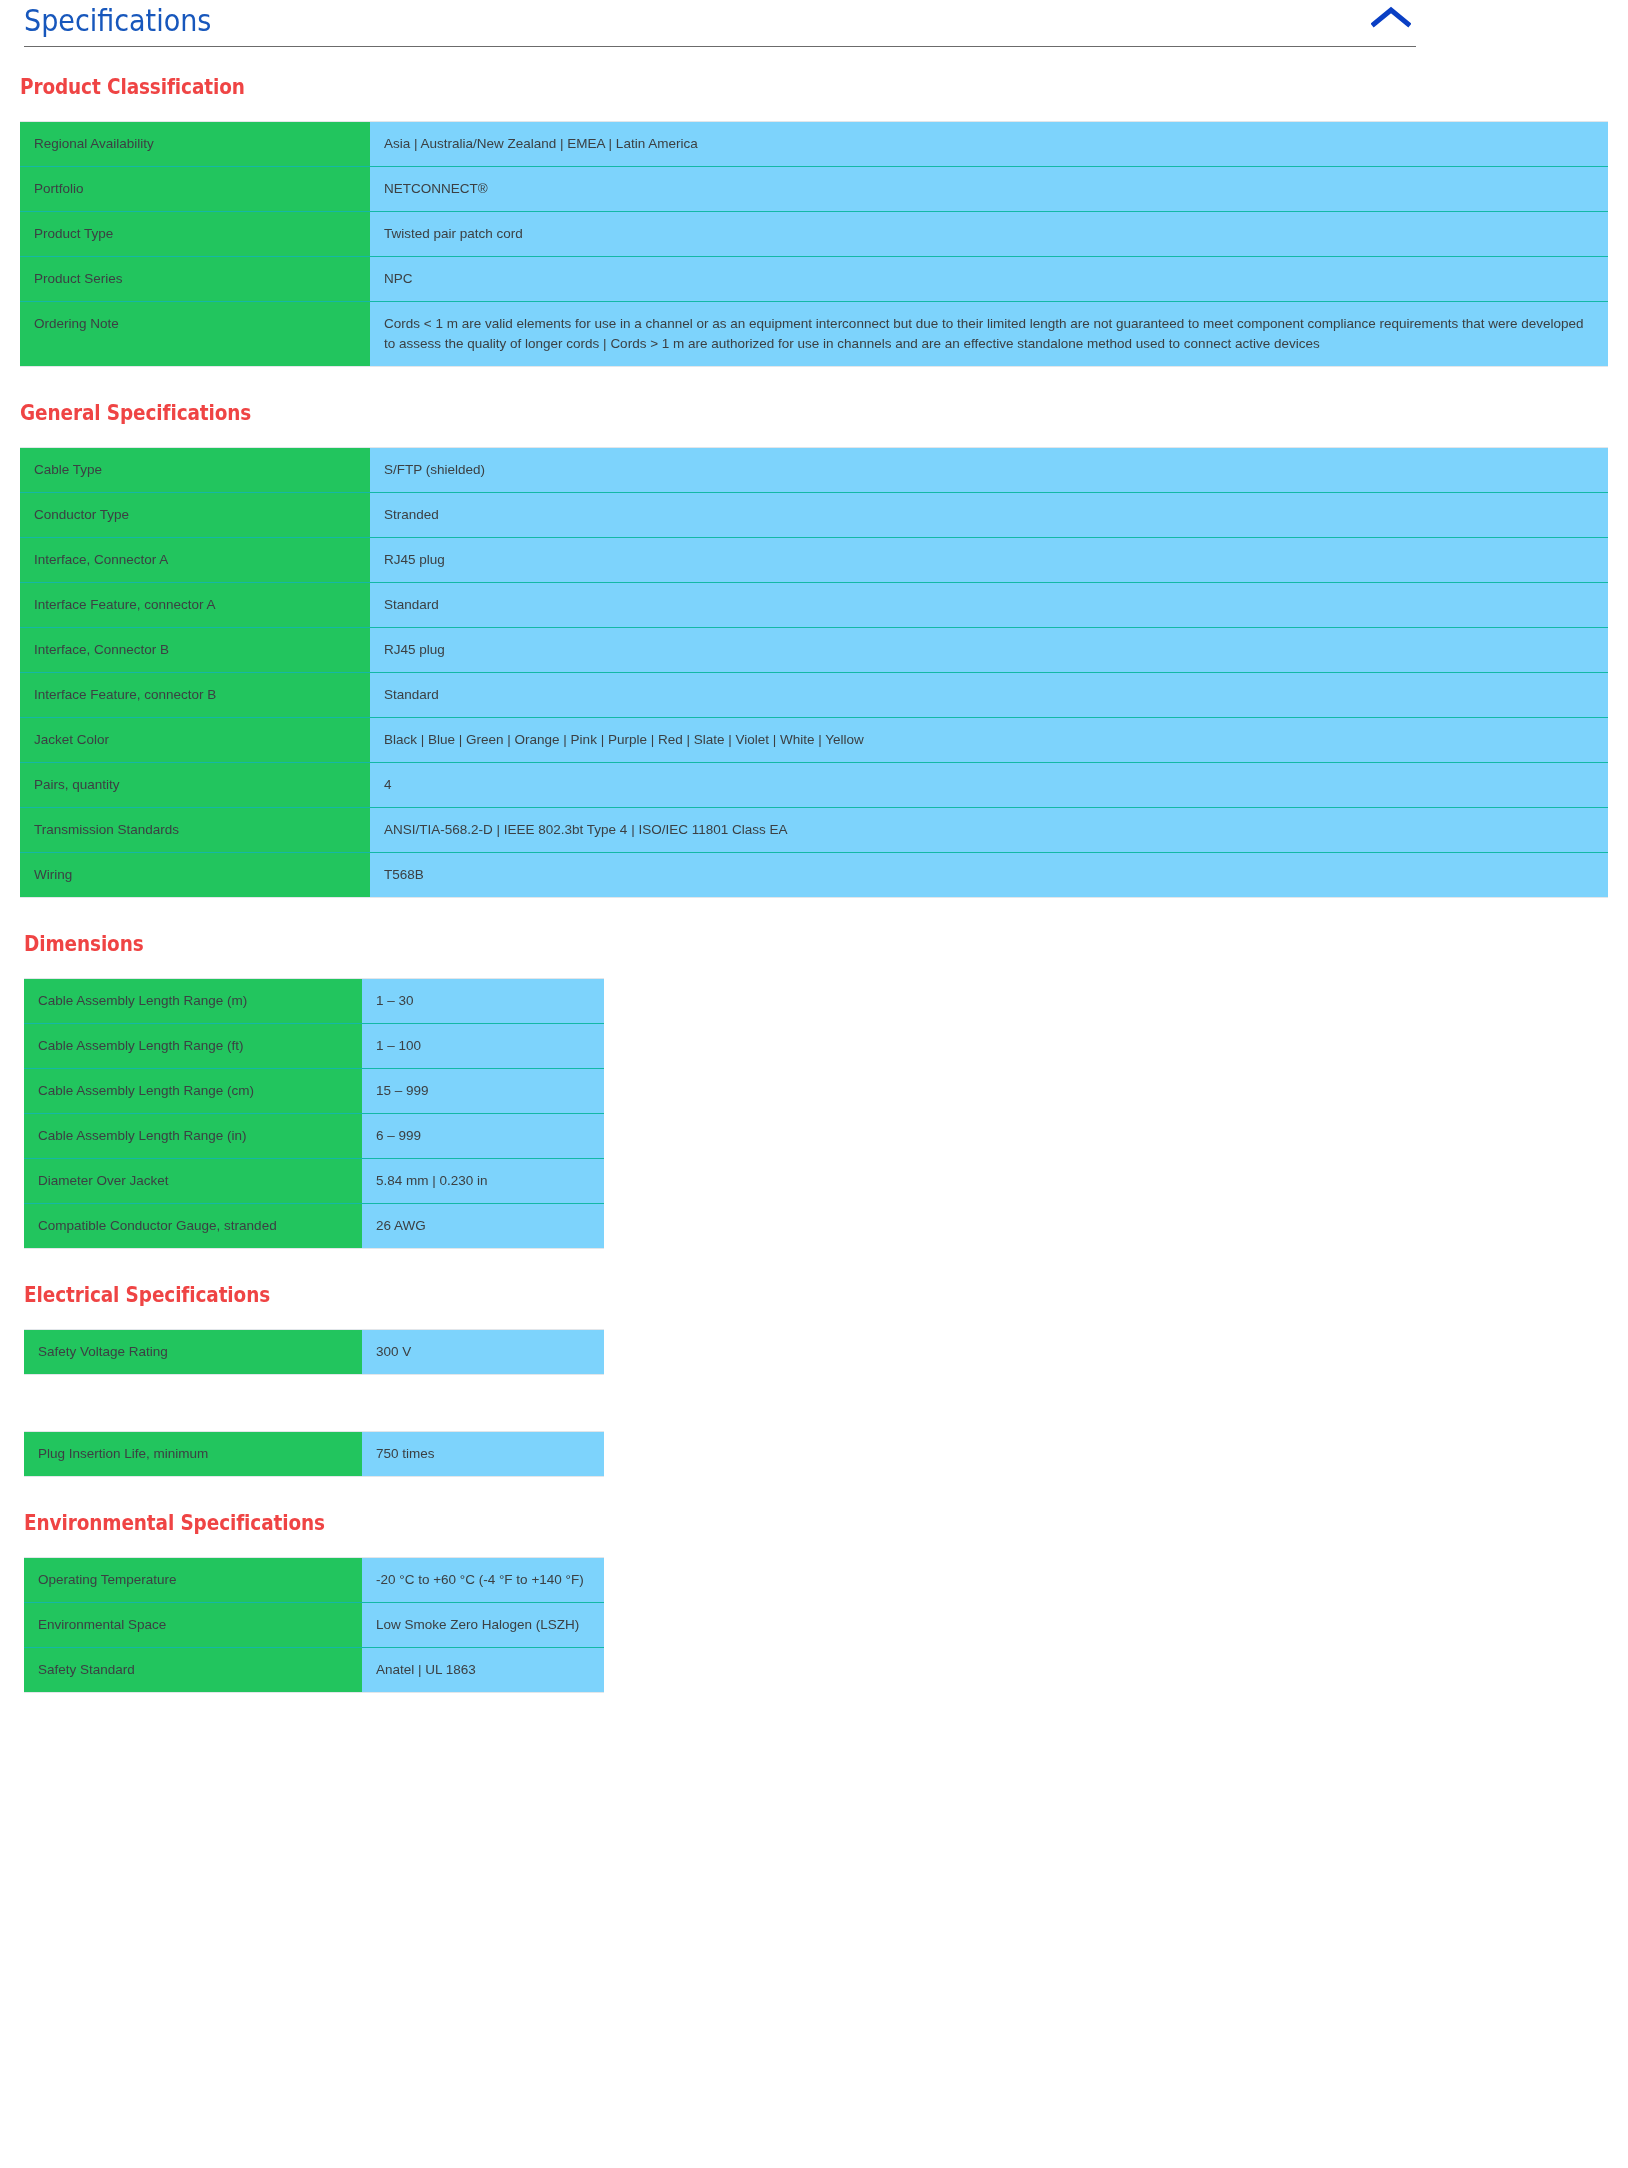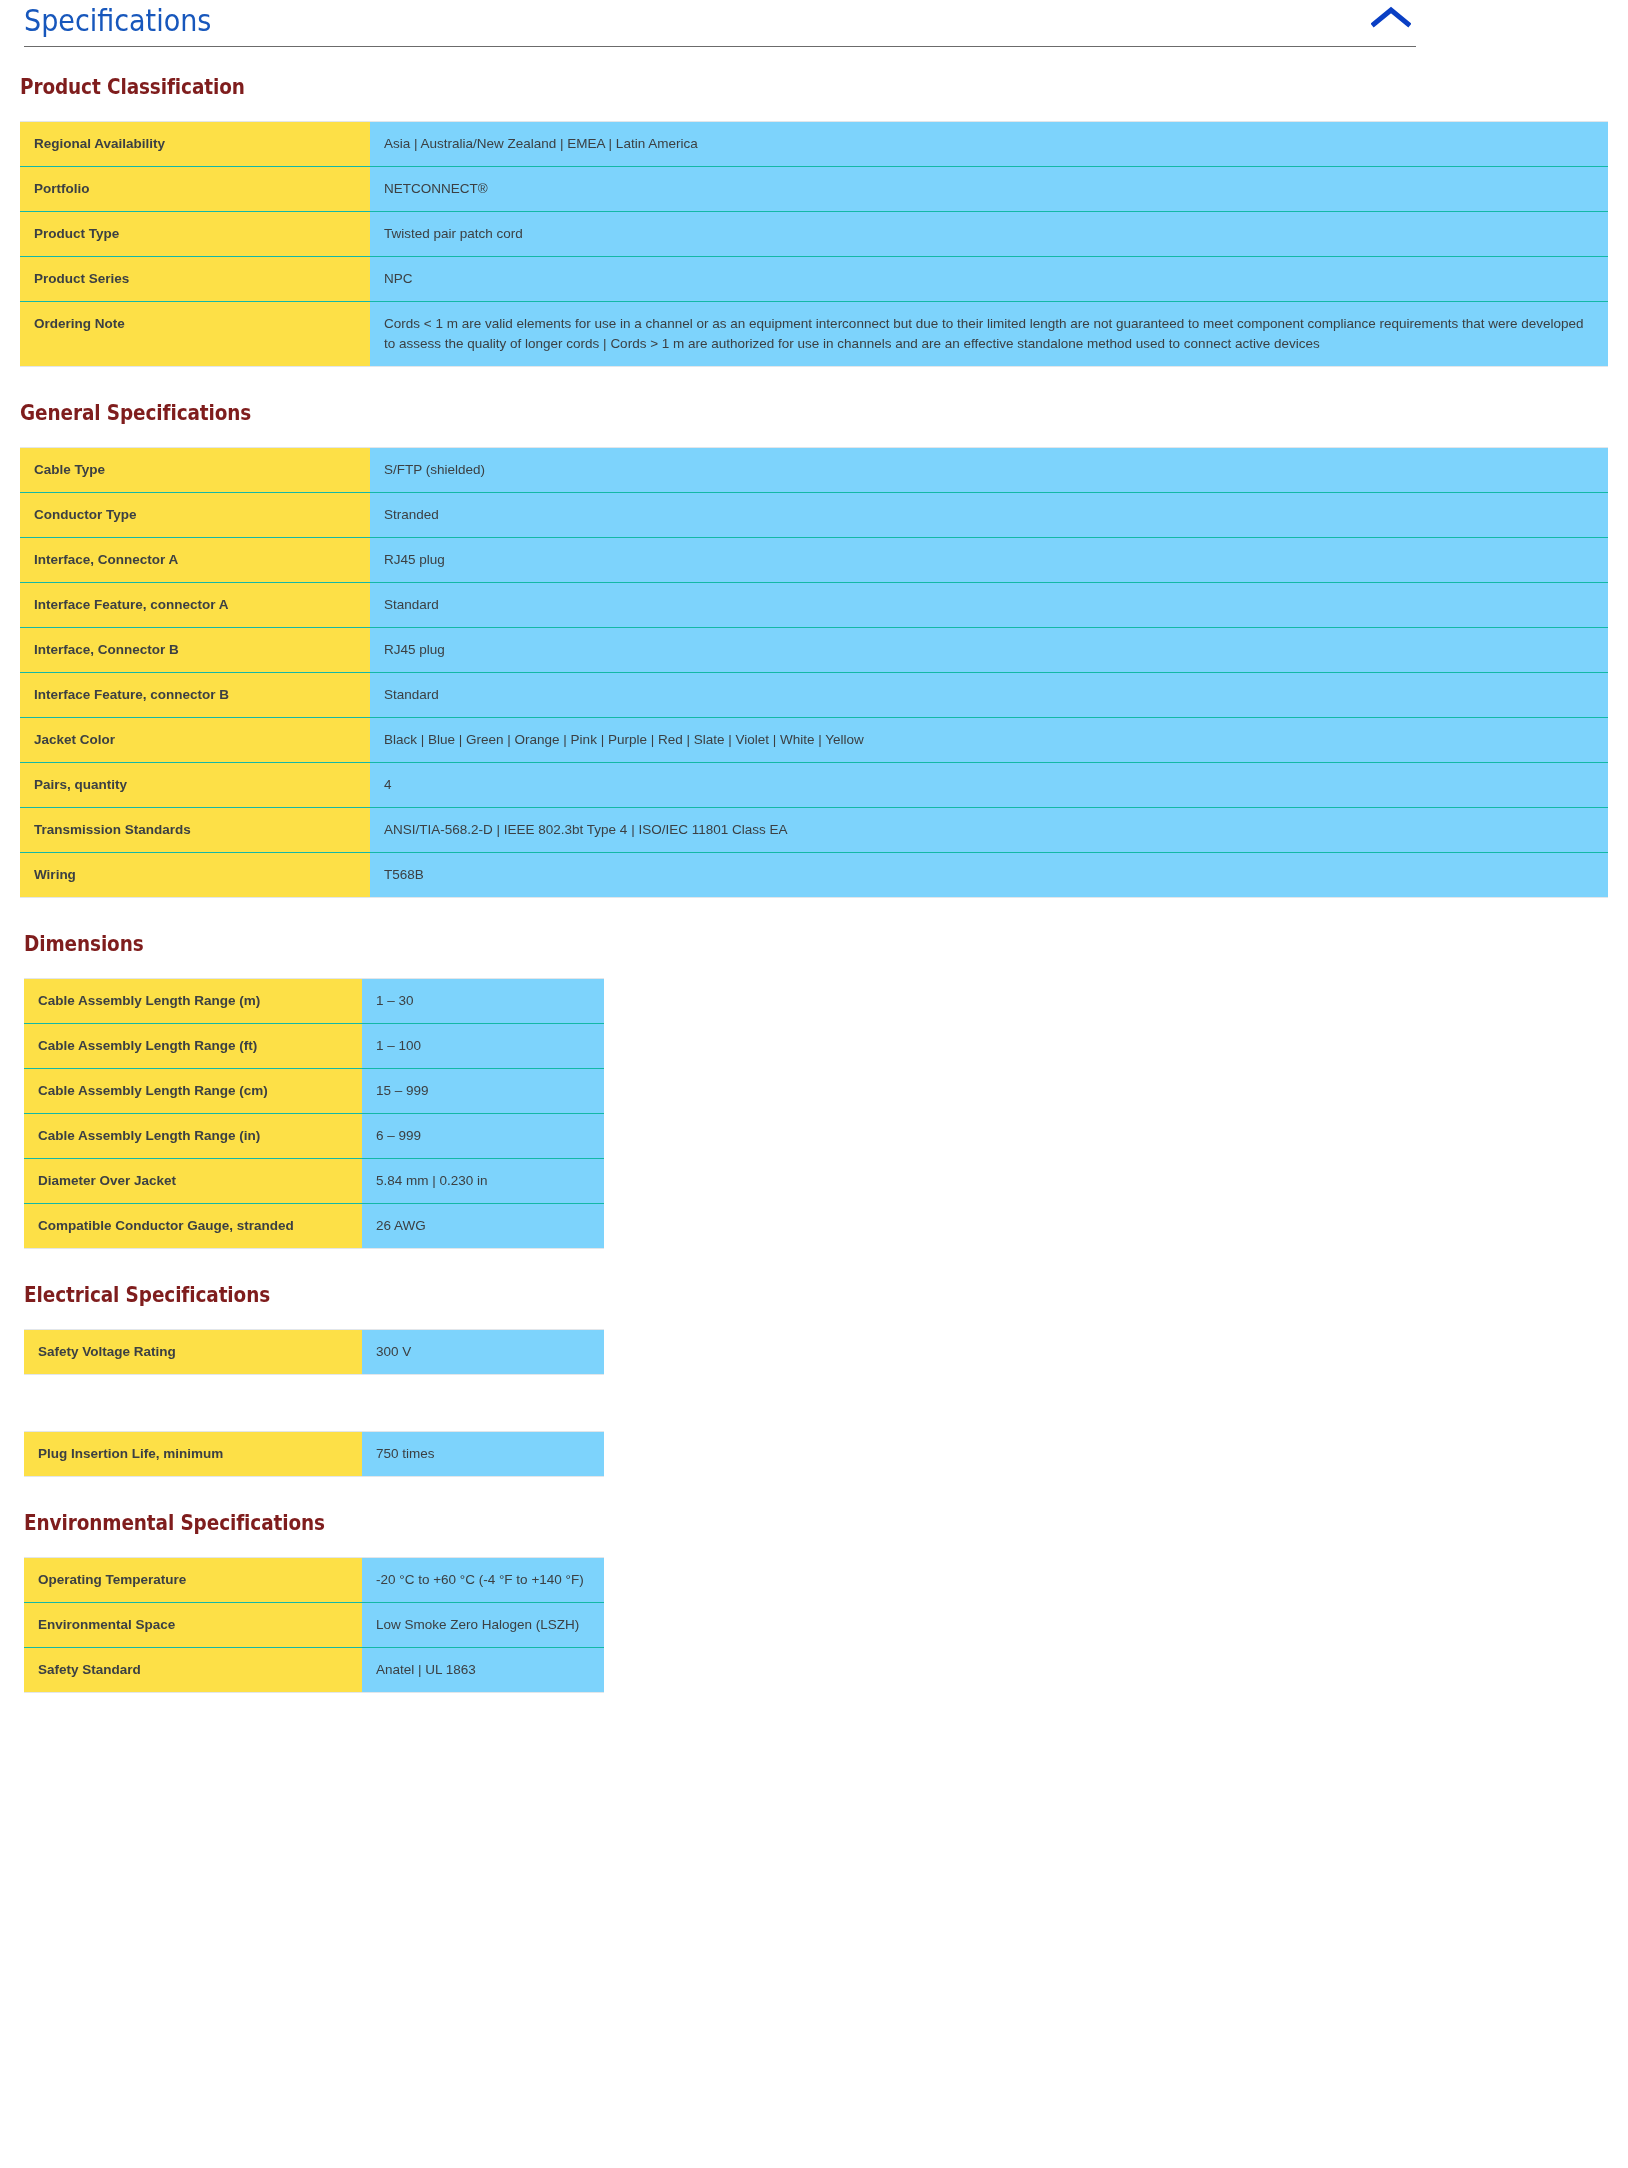--- a/index.html
+++ b/index.html
@@ -45,21 +45,21 @@
     cursor: pointer;
     display: flex;
     align-items: center;
     justify-content: center;
   }
 
   
   .section-heading {
     font-size: 20.5px;
     font-weight: bold;
-    color: #7f1d1d;
+    color: #ef4444;
     margin: 0;
     padding: 0;
     font-family: "DejaVu Sans Condensed", "Liberation Sans", sans-serif;
     letter-spacing: -0.1px;
   }
 
   
   table.spec-table {
     border-collapse: collapse;
     table-layout: fixed;
@@ -69,23 +69,22 @@
   table.spec-table td {
     vertical-align: top;
     font-size: 13.5px;
     line-height: 20px;
     color: #3c4043;
     padding: 12px 14px 12px 14px;
     border-top: 1px solid #14b8a6;
   }
   table.spec-table tr:first-child td { border-top: none; }
   td.spec-label {
-    background: #fde047;
+    background: #22c55e;
     color: #3c4043;
-    font-weight: bold;
   }
   td.spec-value {
     background: #7dd3fc;
   }
 
   
   .table-wide { width: 1588px; margin-left: 20px; }
   .table-wide col.c1 { width: 350px; }
   .table-wide col.c2 { width: 1238px; }
 

